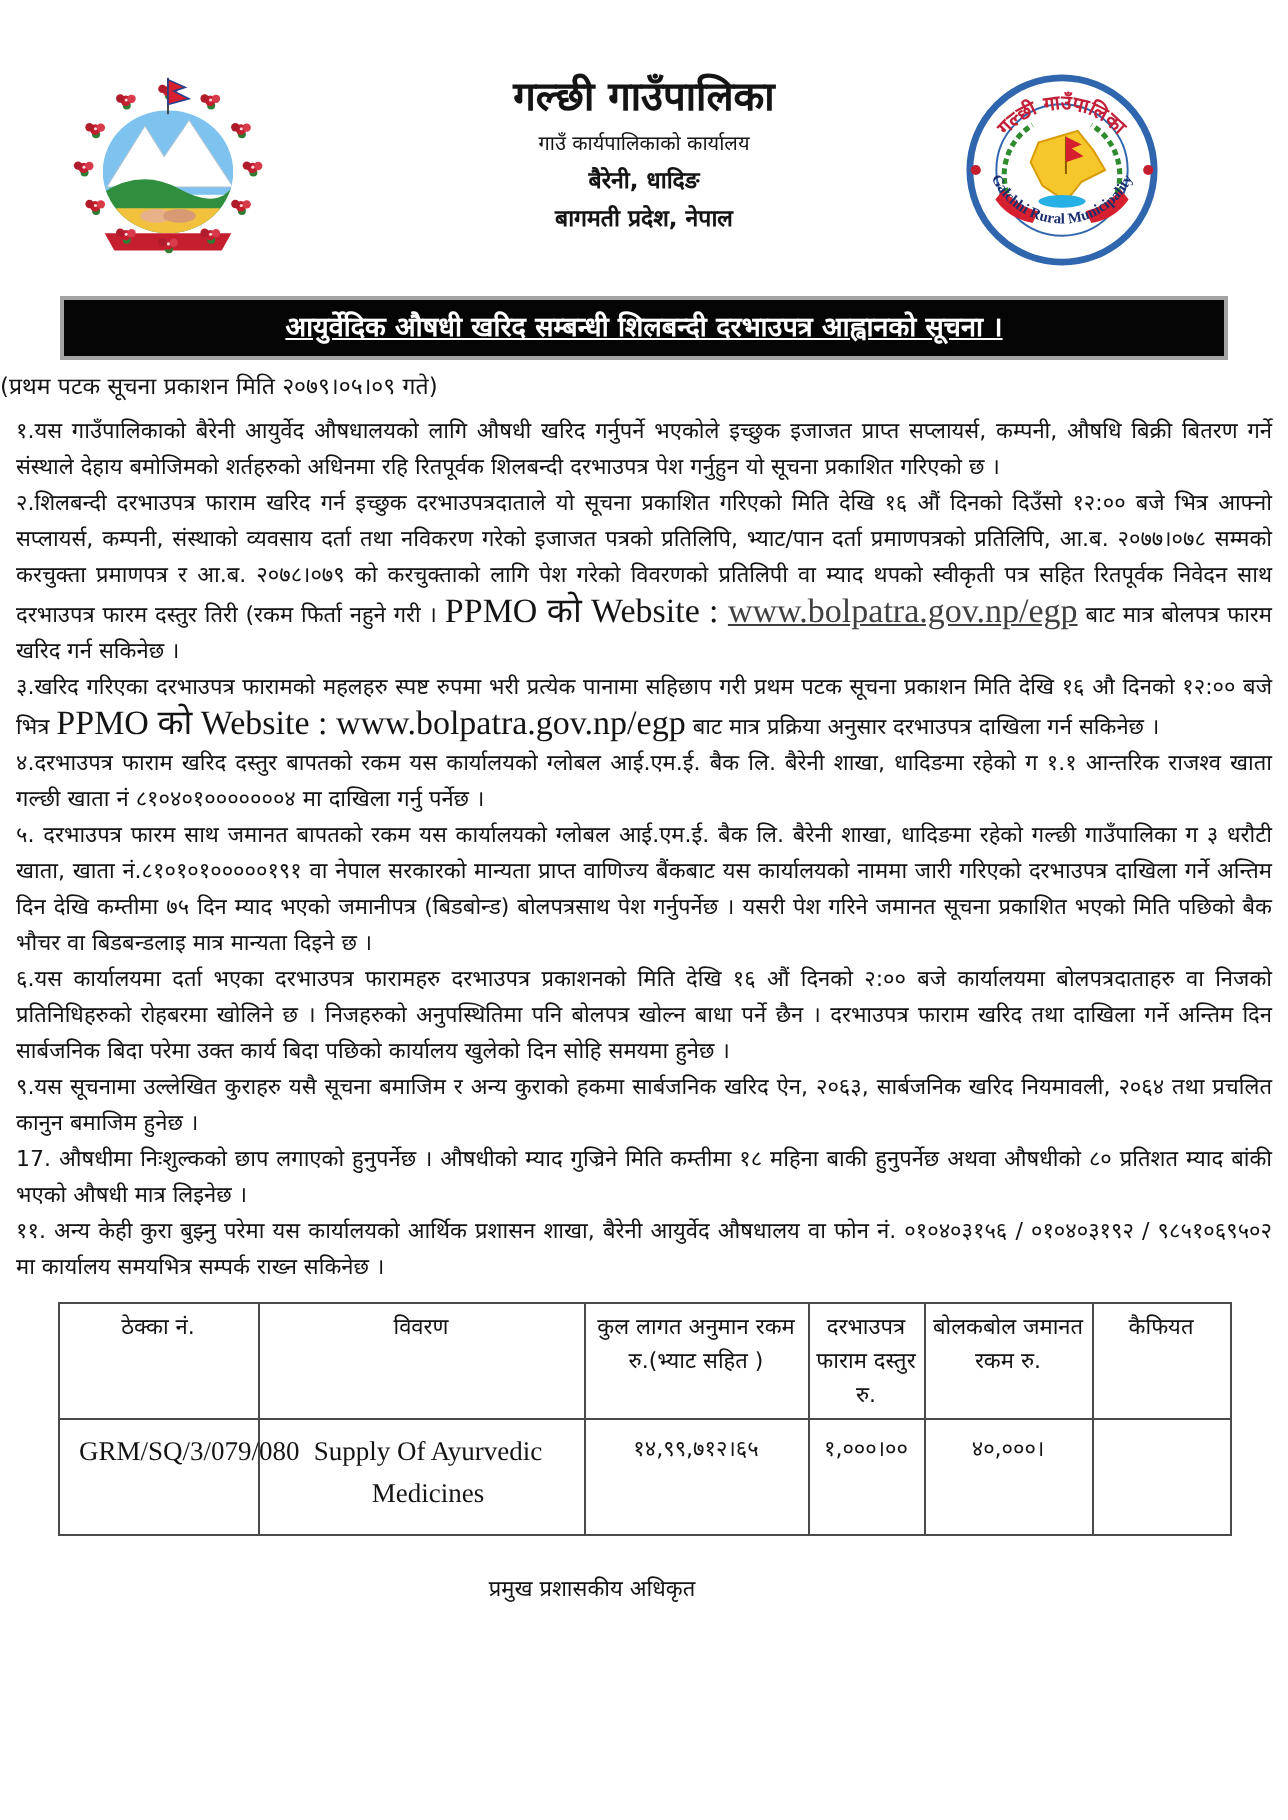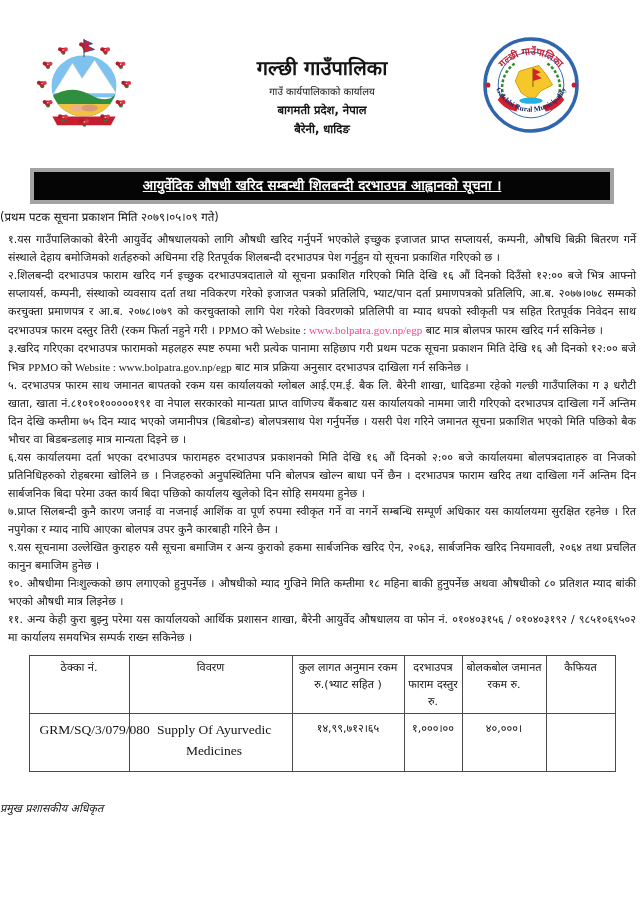--- a/index.html
+++ b/index.html
@@ -1,44 +1,44 @@
 <!DOCTYPE html>
 <html><head>
 <meta charset="utf-8">
 <style>
   html,body{margin:0;padding:0;background:#ffffff;}
   .page{position:relative;width:644px;height:910px;margin:0 auto;background:#fff;
         font-family:"DejaVu Sans",sans-serif;color:#141414;overflow:hidden;}
   
-  .hdr{position:relative;padding-top:56px;height:102px;}
+  .hdr{position:relative;padding-top:36px;height:102px;}
   .logo{position:absolute;top:36px;}
   .logo-left{left:34px;}
   .logo-right{right:60px;}
   .hdr-text{text-align:center;padding:0 140px;}
   .h1{font-size:20px;font-weight:bold;line-height:1.25;}
   .h2{font-size:10px;font-weight:normal;margin-top:3px;}
   .h3{font-size:11.5px;font-weight:bold;margin-top:4px;}
   
   .banner{margin:10px 30px 0;background:#050505;color:#fff;text-align:center;
-          padding:4px 2px 6px;font-size:13.5px;font-weight:bold;border:4px solid #a3a3a3;}
+          padding:4px 2px 6px;font-size:13.5px;font-weight:bold;border:2px solid #a3a3a3;}
   .banner span{text-decoration:underline;}
   .dateline{text-align:left;font-size:11.5px;margin-top:5px;}
   
   .body{margin:7px 8px 0;font-size:11px;line-height:18px;text-align:justify;}
   .body p{margin:0;}
-  .latin{font-family:"Liberation Serif",serif;font-size:11px;}
-  .link{color:#ec4899;cursor:pointer;}
+  .latin{font-family:"Liberation Serif",serif;font-size:17px;}
+  .link{color:#404040;text-decoration:underline;cursor:pointer;}
   
-  table{border-collapse:collapse;margin:8px auto 16px;width:586px;table-layout:fixed;}
+  table{border-collapse:collapse;margin:8px auto 6px;width:586px;table-layout:fixed;}
   th,td{border:1px solid #4a4a4a;font-weight:normal;font-size:11px;text-align:center;
         vertical-align:top;padding:3px 3px;line-height:1.55;}
   tbody td{height:48px;padding-top:6px;}
   .latin-cell{font-family:"Liberation Serif",serif;font-size:13.5px;padding-left:10px;}
   
-  .sign{text-align:left;padding:12px 52px 0 0;font-size:11px;font-style:italic;}
+  .sign{text-align:center;padding:12px 52px 0 0;font-size:11px;}
 </style>
 </head>
 <body>
 
 <div class="page">
 
   <header class="hdr">
     <div class="logo logo-left">
       <svg width="100" height="94" viewBox="0 0 104 98">
         <defs>
@@ -75,22 +75,22 @@
           <use href="#flw" x="74" y="15"></use>
           <use href="#flw" x="90" y="30"></use>
         <line x1="52" y1="3" x2="52" y2="22" stroke="#444" stroke-width="1"></line>
         <path d="M52,4 l9,4 -6,2 8,4 -11,3 Z" fill="#d6202f" stroke="#23408e" stroke-width="0.8"></path>
       </svg>
     </div>
 
     <div class="hdr-text">
       <div class="h1">गल्छी गाउँपालिका</div>
       <div class="h2">गाउँ कार्यपालिकाको कार्यालय</div>
+      <div class="h3">बैरेनी, धादिङ</div>
       <div class="h3">बागमती प्रदेश, नेपाल</div>
-      <div class="h3">बैरेनी, धादिङ</div>
     </div>
 
     <div class="logo logo-right">
       <svg width="106" height="98" viewBox="0 0 100 100">
         <defs>
           <path id="rTop" d="M 13,56 A 37,37 0 1 1 87,56" fill="none"></path>
           <path id="rBot" d="M 11,44 A 39.5,39.5 0 0 0 89,44" fill="none"></path>
         </defs>
         <circle cx="50" cy="50" r="47" fill="#ffffff" stroke="#2f66ae" stroke-width="3.5"></circle>
         <circle cx="50" cy="50" r="33.5" fill="none" stroke="#2f66ae" stroke-width="1"></circle>
@@ -116,25 +116,25 @@
 
   <div class="banner">
     <span>आयुर्वेदिक औषधी खरिद सम्बन्धी शिलबन्दी दरभाउपत्र आह्वानको सूचना ।</span>
   </div>
   <div class="dateline">(प्रथम पटक सूचना प्रकाशन मिति २०७९।०५।०९ गते)</div>
 
   <main class="body">
     <p>१.यस गाउँपालिकाको बैरेनी आयुर्वेद औषधालयको लागि औषधी खरिद गर्नुपर्ने भएकोले इच्छुक इजाजत प्राप्त सप्लायर्स, कम्पनी, औषधि बिक्री बितरण गर्ने संस्थाले देहाय बमोजिमको शर्तहरुको अधिनमा रहि रितपूर्वक शिलबन्दी दरभाउपत्र पेश गर्नुहुन यो सूचना प्रकाशित गरिएको छ ।</p>
     <p><span>२.शिलबन्दी दरभाउपत्र फाराम खरिद गर्न इच्छुक दरभाउपत्रदाताले यो सूचना प्रकाशित गरिएको मिति देखि १६ औं दिनको दिउँसो १२:०० बजे भित्र आफ्नो सप्लायर्स, कम्पनी, संस्थाको व्यवसाय दर्ता तथा नविकरण गरेको इजाजत पत्रको प्रतिलिपि, भ्याट/पान दर्ता प्रमाणपत्रको प्रतिलिपि, आ.ब. २०७७।०७८ सम्मको करचुक्ता प्रमाणपत्र र आ.ब. २०७८।०७९ को करचुक्ताको लागि पेश गरेको विवरणको प्रतिलिपी वा म्याद थपको स्वीकृती पत्र सहित रितपूर्वक निवेदन साथ दरभाउपत्र फारम दस्तुर तिरी (रकम फिर्ता नहुने गरी । </span><span class="latin">PPMO को Website : </span><a class="latin link">www.bolpatra.gov.np/egp</a><span> बाट मात्र बोलपत्र फारम खरिद गर्न सकिनेछ ।</span></p>
     <p><span>३.खरिद गरिएका दरभाउपत्र फारामको महलहरु स्पष्ट रुपमा भरी प्रत्येक पानामा सहिछाप गरी प्रथम पटक सूचना प्रकाशन मिति देखि १६ औ दिनको १२:०० बजे भित्र </span><span class="latin">PPMO को Website : www.bolpatra.gov.np/egp</span><span> बाट मात्र प्रक्रिया अनुसार दरभाउपत्र दाखिला गर्न सकिनेछ ।</span></p>
+    <p>४.दरभाउपत्र फाराम खरिद दस्तुर बापतको रकम यस कार्यालयको ग्लोबल आई.एम.ई. बैक लि. बैरेनी शाखा, धादिङमा रहेको ग १.१ आन्तरिक राजश्व खाता गल्छी खाता नं ८१०४०१०००००००४ मा दाखिला गर्नु पर्नेछ ।</p>
     <p>५. दरभाउपत्र फारम साथ जमानत बापतको रकम यस कार्यालयको ग्लोबल आई.एम.ई. बैक लि. बैरेनी शाखा, धादिङमा रहेको गल्छी गाउँपालिका ग ३ धरौटी खाता, खाता नं.८१०१०१०००००१९१ वा नेपाल सरकारको मान्यता प्राप्त वाणिज्य बैंकबाट यस कार्यालयको नाममा जारी गरिएको दरभाउपत्र दाखिला गर्ने अन्तिम दिन देखि कम्तीमा ७५ दिन म्याद भएको जमानीपत्र (बिडबोन्ड) बोलपत्रसाथ पेश गर्नुपर्नेछ । यसरी पेश गरिने जमानत सूचना प्रकाशित भएको मिति पछिको बैक भौचर वा बिडबन्डलाइ मात्र मान्यता दिइने छ ।</p>
     <p>६.यस कार्यालयमा दर्ता भएका दरभाउपत्र फारामहरु दरभाउपत्र प्रकाशनको मिति देखि १६ औं दिनको २:०० बजे कार्यालयमा बोलपत्रदाताहरु वा निजको प्रतिनिधिहरुको रोहबरमा खोलिने छ । निजहरुको अनुपस्थितिमा पनि बोलपत्र खोल्न बाधा पर्ने छैन । दरभाउपत्र फाराम खरिद तथा दाखिला गर्ने अन्तिम दिन सार्बजनिक बिदा परेमा उक्त कार्य बिदा पछिको कार्यालय खुलेको दिन सोहि समयमा हुनेछ ।</p>
-    <p>७.प्राप्त सिलबन्दी कुनै कारण जनाई वा नजनाई आशिंक वा पूर्ण रुपमा स्वीकृत गर्ने वा नगर्ने सम्बन्धि सम्पूर्ण अधिकार यस कार्यालयमा सुरक्षित रहनेछ । रित नपुगेका र म्याद नाघि आएका बोलपत्र उपर कुनै कारबाही गरिने छैन ।</p>
     <p>९.यस सूचनामा उल्लेखित कुराहरु यसै सूचना बमाजिम र अन्य कुराको हकमा सार्बजनिक खरिद ऐन, २०६३, सार्बजनिक खरिद नियमावली, २०६४ तथा प्रचलित कानुन बमाजिम हुनेछ ।</p>
-    <p>१०. औषधीमा निःशुल्कको छाप लगाएको हुनुपर्नेछ । औषधीको म्याद गुज्रिने मिति कम्तीमा १८ महिना बाकी हुनुपर्नेछ अथवा औषधीको ८० प्रतिशत म्याद बांकी भएको औषधी मात्र लिइनेछ ।</p>
+    <p>17. औषधीमा निःशुल्कको छाप लगाएको हुनुपर्नेछ । औषधीको म्याद गुज्रिने मिति कम्तीमा १८ महिना बाकी हुनुपर्नेछ अथवा औषधीको ८० प्रतिशत म्याद बांकी भएको औषधी मात्र लिइनेछ ।</p>
     <p>११. अन्य केही कुरा बुझ्नु परेमा यस कार्यालयको आर्थिक प्रशासन शाखा, बैरेनी आयुर्वेद औषधालय वा फोन नं. ०१०४०३१५६ / ०१०४०३१९२ / ९८५१०६९५०२ मा कार्यालय समयभित्र सम्पर्क राख्न सकिनेछ ।</p>
   </main>
 
   <table>
     <colgroup>
       <col style="width:100px">
         <col style="width:163px">
         <col style="width:112px">
       <col style="width:58px">
         <col style="width:84px">

